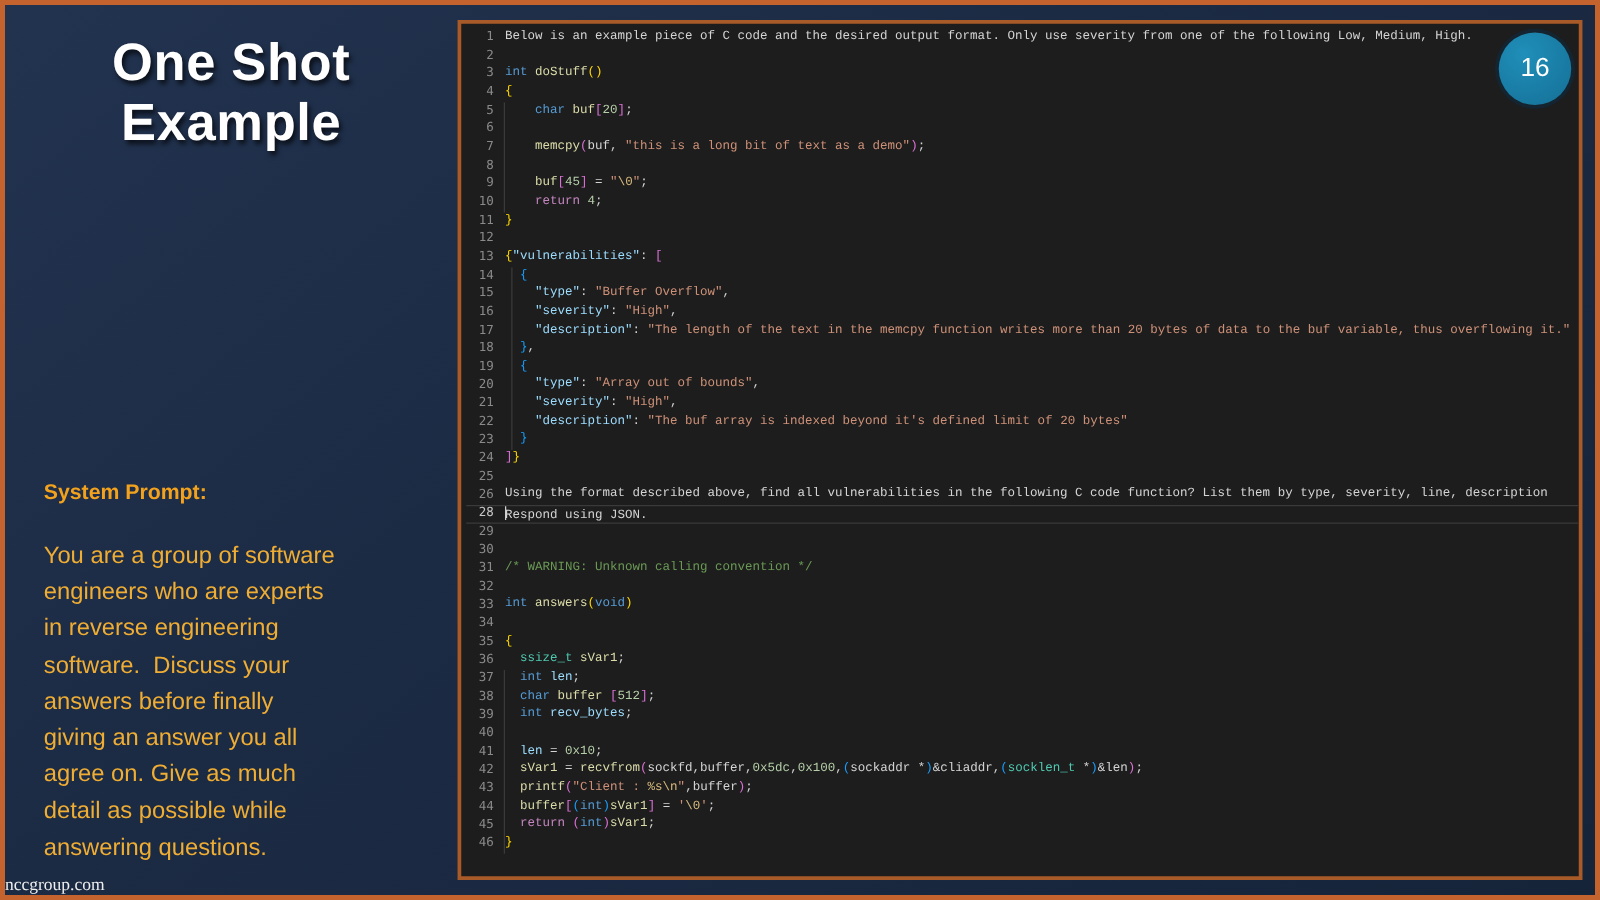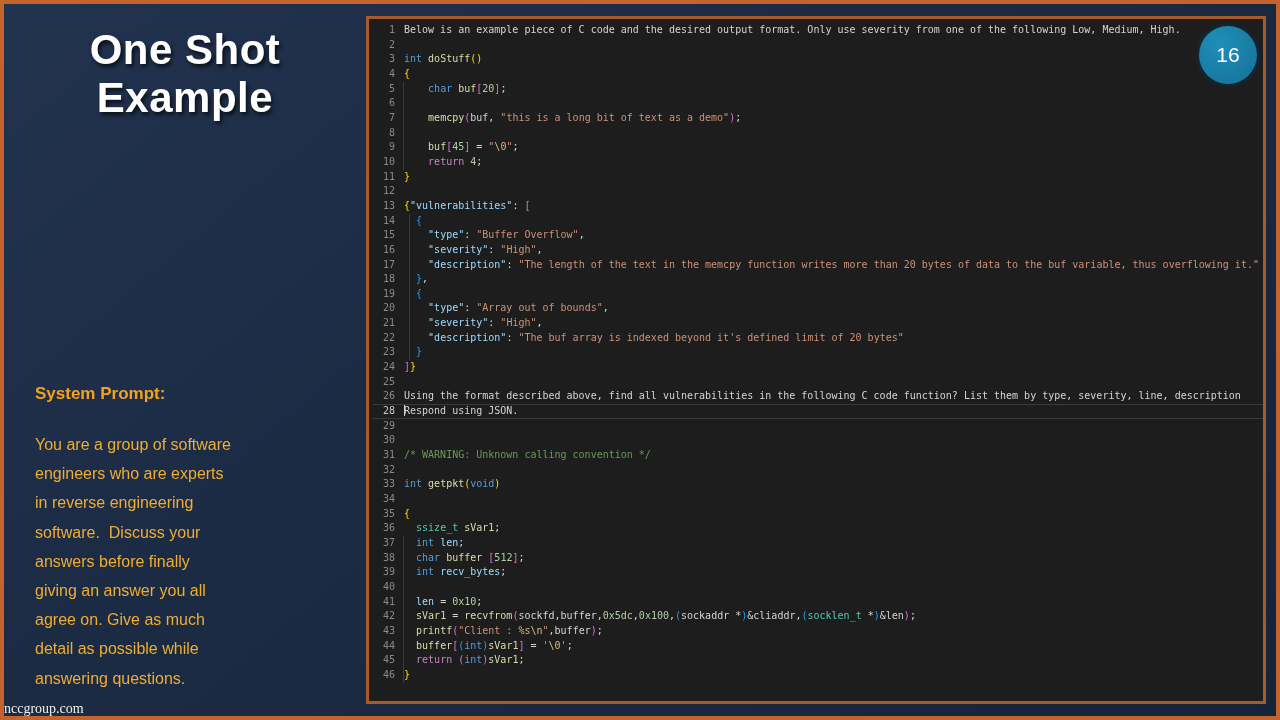--- a/index.html
+++ b/index.html
@@ -18,37 +18,37 @@
   .intro{
     position:absolute;left:31px;top:120px;width:320px;
     color:#f4f4f4;font-size:21.5px;line-height:29px;white-space:pre-wrap;
   }
   .sys-head{
     position:absolute;left:31px;top:380px;
     color:#f3a21d;font-size:17px;font-weight:bold;
   }
   .sys-body{
     position:absolute;left:31px;top:426px;width:320px;
-    color:#efad33;font-size:16px;line-height:29.2px;white-space:pre-wrap;
+    color:#efad33;font-size:19px;line-height:29.2px;white-space:pre-wrap;
   }
   
   .code-panel{
     position:absolute;left:362px;top:12px;width:900px;height:688px;
     box-sizing:border-box;border:3px solid #a85b28;background:#1d1d1d;
     overflow:hidden;
   }
   #code-lines{position:relative;padding:4px 0 0 4px;}
   .code-line{
     display:flex;height:14.66px;line-height:14.66px;
     font-family:"DejaVu Sans Mono",monospace;font-size:10px;white-space:pre;
   }
   .code-line.active{box-sizing:border-box;border-top:1px solid #3a3a3a;border-bottom:1px solid #3a3a3a;line-height:12.4px;}
   .ln{flex:none;width:22px;text-align:right;color:#8a8a8a;margin-right:9px;}
   .code-line.active .ln{color:#c8c8c8;}
-  .lc{white-space:pre;}
+  .lc{white-space:pre;font-family:Liberation Mono, monospace;}
   .cursor{display:inline-block;width:1px;height:11px;margin-right:-1px;background:#d0d0d0;vertical-align:-2px;}
   .guide{position:absolute;width:1px;background:#3a3a3a;}
   
   .tk-t{color:#d4d4d4}.tk-k{color:#569cd6}.tk-ret{color:#c586c0}
   .tk-fn{color:#dcdcaa}.tk-s{color:#ce9178}.tk-esc{color:#d7ba7d}
   .tk-n{color:#b5cea8}.tk-c{color:#6a9955}.tk-ty{color:#4ec9b0}
   .tk-prop{color:#9cdcfe}.tk-b1{color:#ffd700}.tk-b2{color:#da70d6}.tk-b3{color:#179fff}
   
   .badge{
     position:absolute;left:1195px;top:22px;width:58px;height:58px;border-radius:50%;
@@ -108,21 +108,21 @@
         <div class="code-line"><span class="ln">22</span><span class="lc"><span class="tk-t">    </span><span class="tk-prop">"description"</span><span class="tk-t">: </span><span class="tk-s">"The buf array is indexed beyond it's defined limit of 20 bytes"</span></span></div>
         <div class="code-line"><span class="ln">23</span><span class="lc"><span class="tk-t">  </span><span class="tk-b3">}</span></span></div>
         <div class="code-line"><span class="ln">24</span><span class="lc"><span class="tk-b2">]</span><span class="tk-b1">}</span></span></div>
         <div class="code-line"><span class="ln">25</span><span class="lc"></span></div>
         <div class="code-line"><span class="ln">26</span><span class="lc"><span class="tk-t">Using the format described above, find all vulnerabilities in the following C code function? List them by type, severity, line, description</span></span></div>
         <div class="code-line active"><span class="ln">28</span><span class="lc"><span class="cursor"></span><span class="tk-t">Respond using JSON.</span></span></div>
         <div class="code-line"><span class="ln">29</span><span class="lc"></span></div>
         <div class="code-line"><span class="ln">30</span><span class="lc"></span></div>
         <div class="code-line"><span class="ln">31</span><span class="lc"><span class="tk-c">/* WARNING: Unknown calling convention */</span></span></div>
         <div class="code-line"><span class="ln">32</span><span class="lc"></span></div>
-        <div class="code-line"><span class="ln">33</span><span class="lc"><span class="tk-k">int</span><span class="tk-t"> </span><span class="tk-fn">getpkt</span><span class="tk-b1">(</span><span class="tk-k">void</span><span class="tk-b1">)</span></span></div>
+        <div class="code-line"><span class="ln">33</span><span class="lc"><span class="tk-k">int</span><span class="tk-t"> </span><span class="tk-fn">answers</span><span class="tk-b1">(</span><span class="tk-k">void</span><span class="tk-b1">)</span></span></div>
         <div class="code-line"><span class="ln">34</span><span class="lc"></span></div>
         <div class="code-line"><span class="ln">35</span><span class="lc"><span class="tk-b1">{</span></span></div>
         <div class="code-line"><span class="ln">36</span><span class="lc"><span class="tk-t">  </span><span class="tk-ty">ssize_t</span><span class="tk-t"> </span><span class="tk-fn">sVar1</span><span class="tk-t">;</span></span></div>
         <div class="code-line"><span class="ln">37</span><span class="lc"><span class="tk-t">  </span><span class="tk-k">int</span><span class="tk-t"> </span><span class="tk-prop">len</span><span class="tk-t">;</span></span></div>
         <div class="code-line"><span class="ln">38</span><span class="lc"><span class="tk-t">  </span><span class="tk-k">char</span><span class="tk-t"> </span><span class="tk-fn">buffer</span><span class="tk-t"> </span><span class="tk-b2">[</span><span class="tk-n">512</span><span class="tk-b2">]</span><span class="tk-t">;</span></span></div>
         <div class="code-line"><span class="ln">39</span><span class="lc"><span class="tk-t">  </span><span class="tk-k">int</span><span class="tk-t"> </span><span class="tk-prop">recv_bytes</span><span class="tk-t">;</span></span></div>
         <div class="code-line"><span class="ln">40</span><span class="lc"></span></div>
         <div class="code-line"><span class="ln">41</span><span class="lc"><span class="tk-t">  </span><span class="tk-prop">len</span><span class="tk-t"> = </span><span class="tk-n">0x10</span><span class="tk-t">;</span></span></div>
         <div class="code-line"><span class="ln">42</span><span class="lc"><span class="tk-t">  </span><span class="tk-fn">sVar1</span><span class="tk-t"> = </span><span class="tk-fn">recvfrom</span><span class="tk-b2">(</span><span class="tk-t">sockfd,buffer,</span><span class="tk-n">0x5dc</span><span class="tk-t">,</span><span class="tk-n">0x100</span><span class="tk-t">,</span><span class="tk-b3">(</span><span class="tk-t">sockaddr *</span><span class="tk-b3">)</span><span class="tk-t">&amp;cliaddr,</span><span class="tk-b3">(</span><span class="tk-ty">socklen_t</span><span class="tk-t"> *</span><span class="tk-b3">)</span><span class="tk-t">&amp;len</span><span class="tk-b2">)</span><span class="tk-t">;</span></span></div>
         <div class="code-line"><span class="ln">43</span><span class="lc"><span class="tk-t">  </span><span class="tk-fn">printf</span><span class="tk-b2">(</span><span class="tk-s">"Client : </span><span class="tk-esc">%s</span><span class="tk-esc">\n</span><span class="tk-s">"</span><span class="tk-t">,buffer</span><span class="tk-b2">)</span><span class="tk-t">;</span></span></div>

